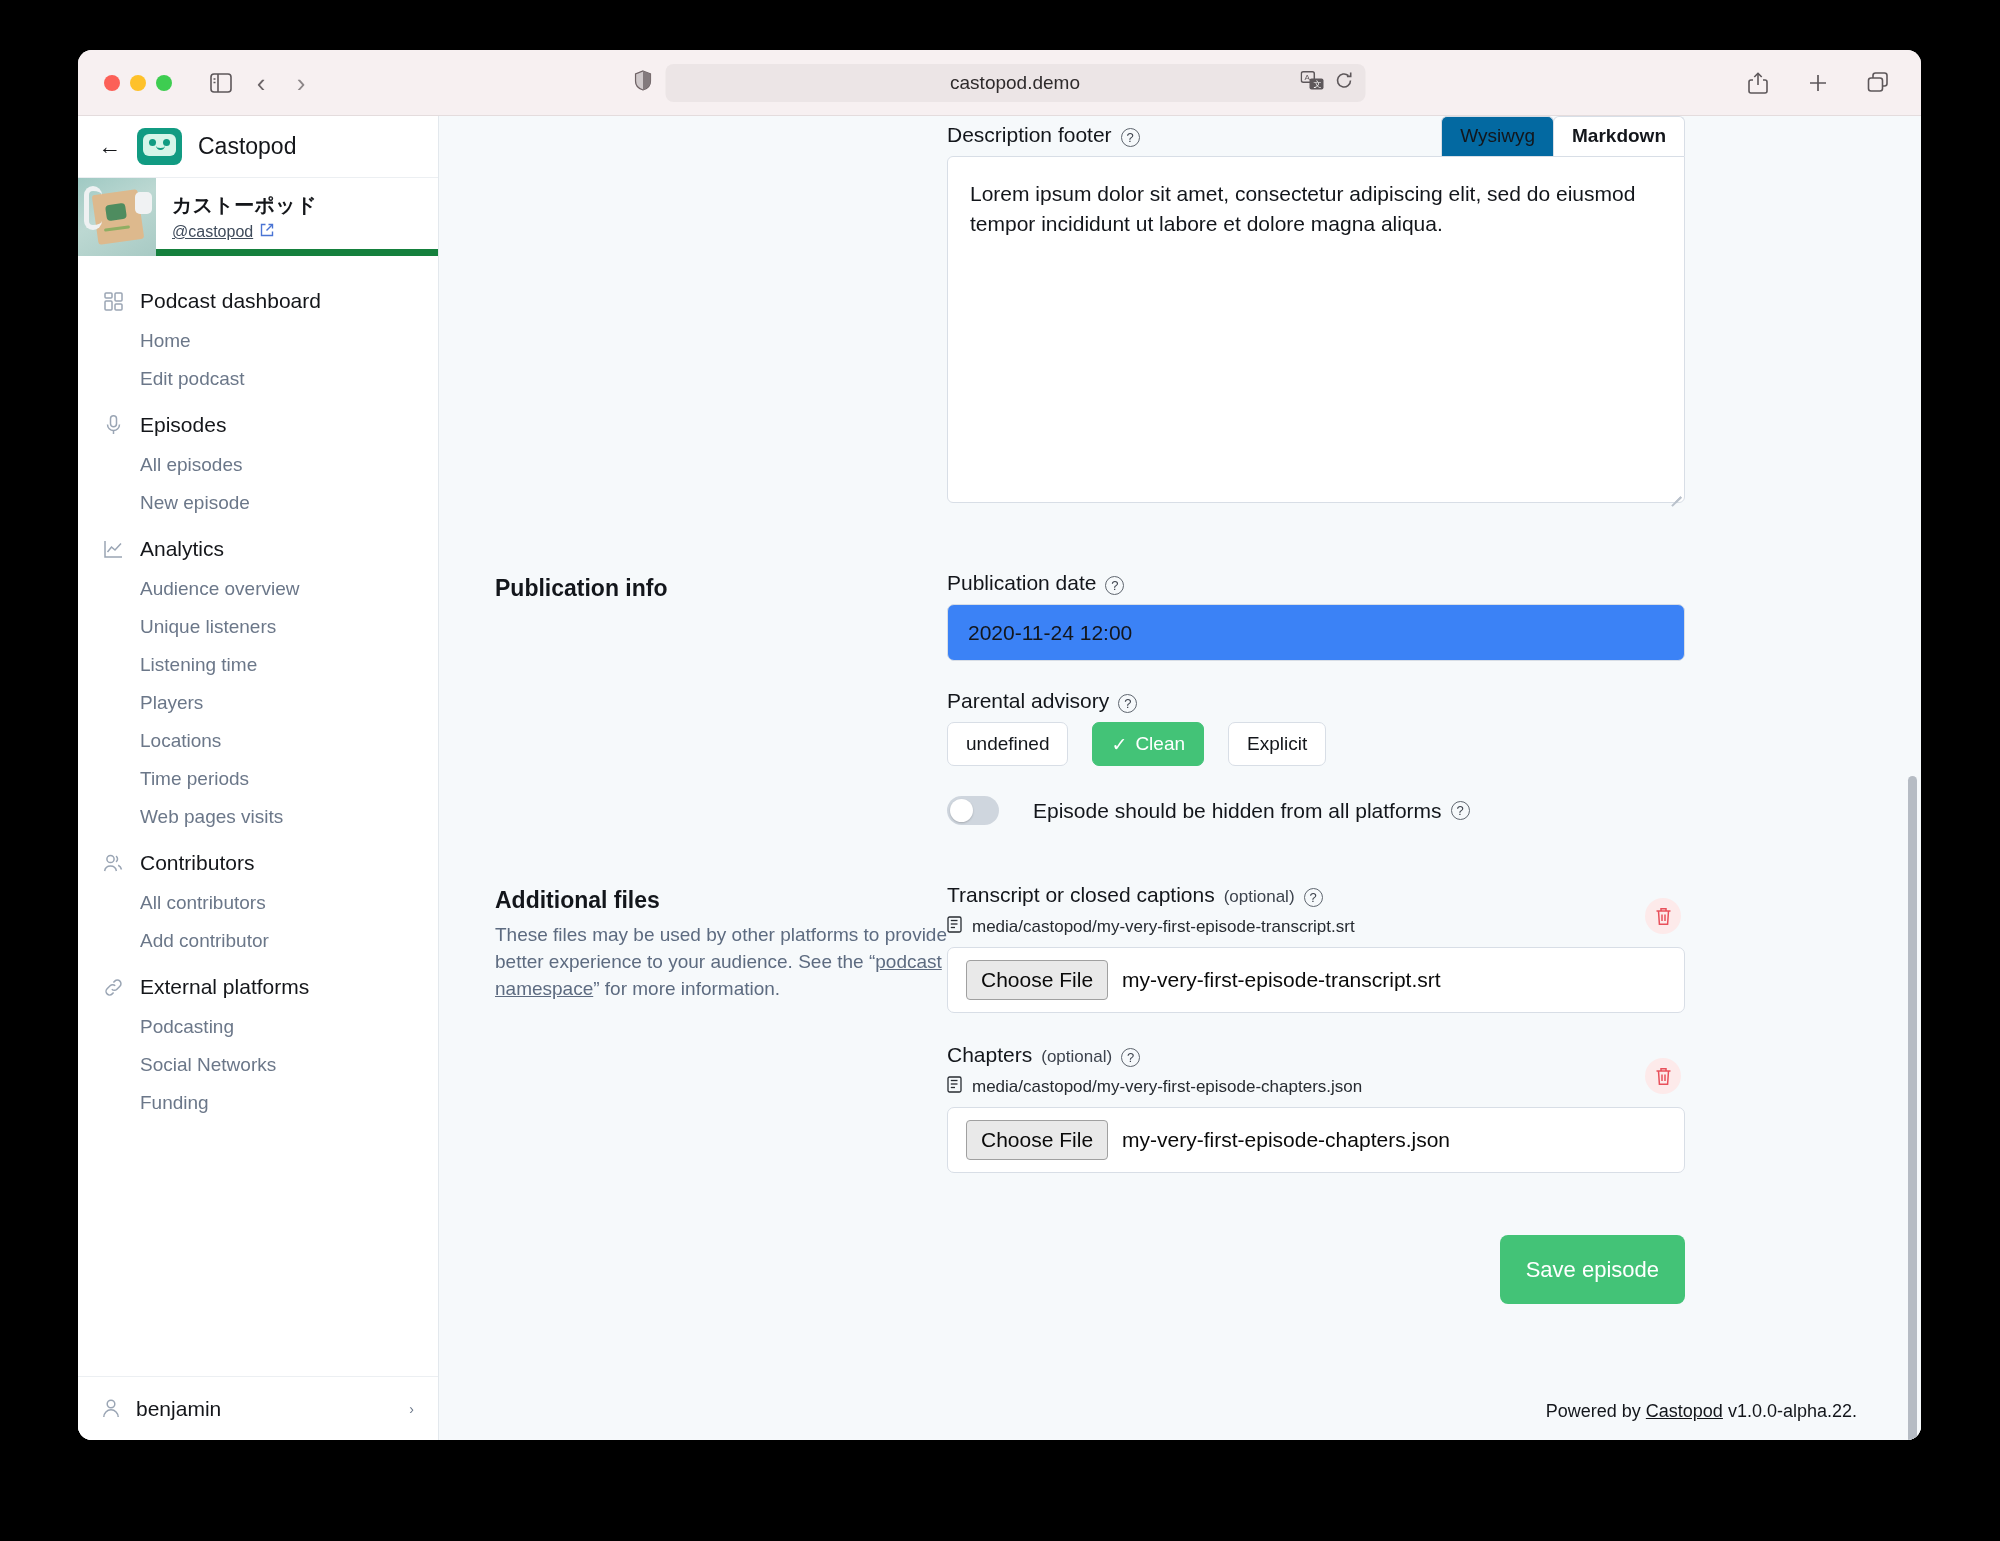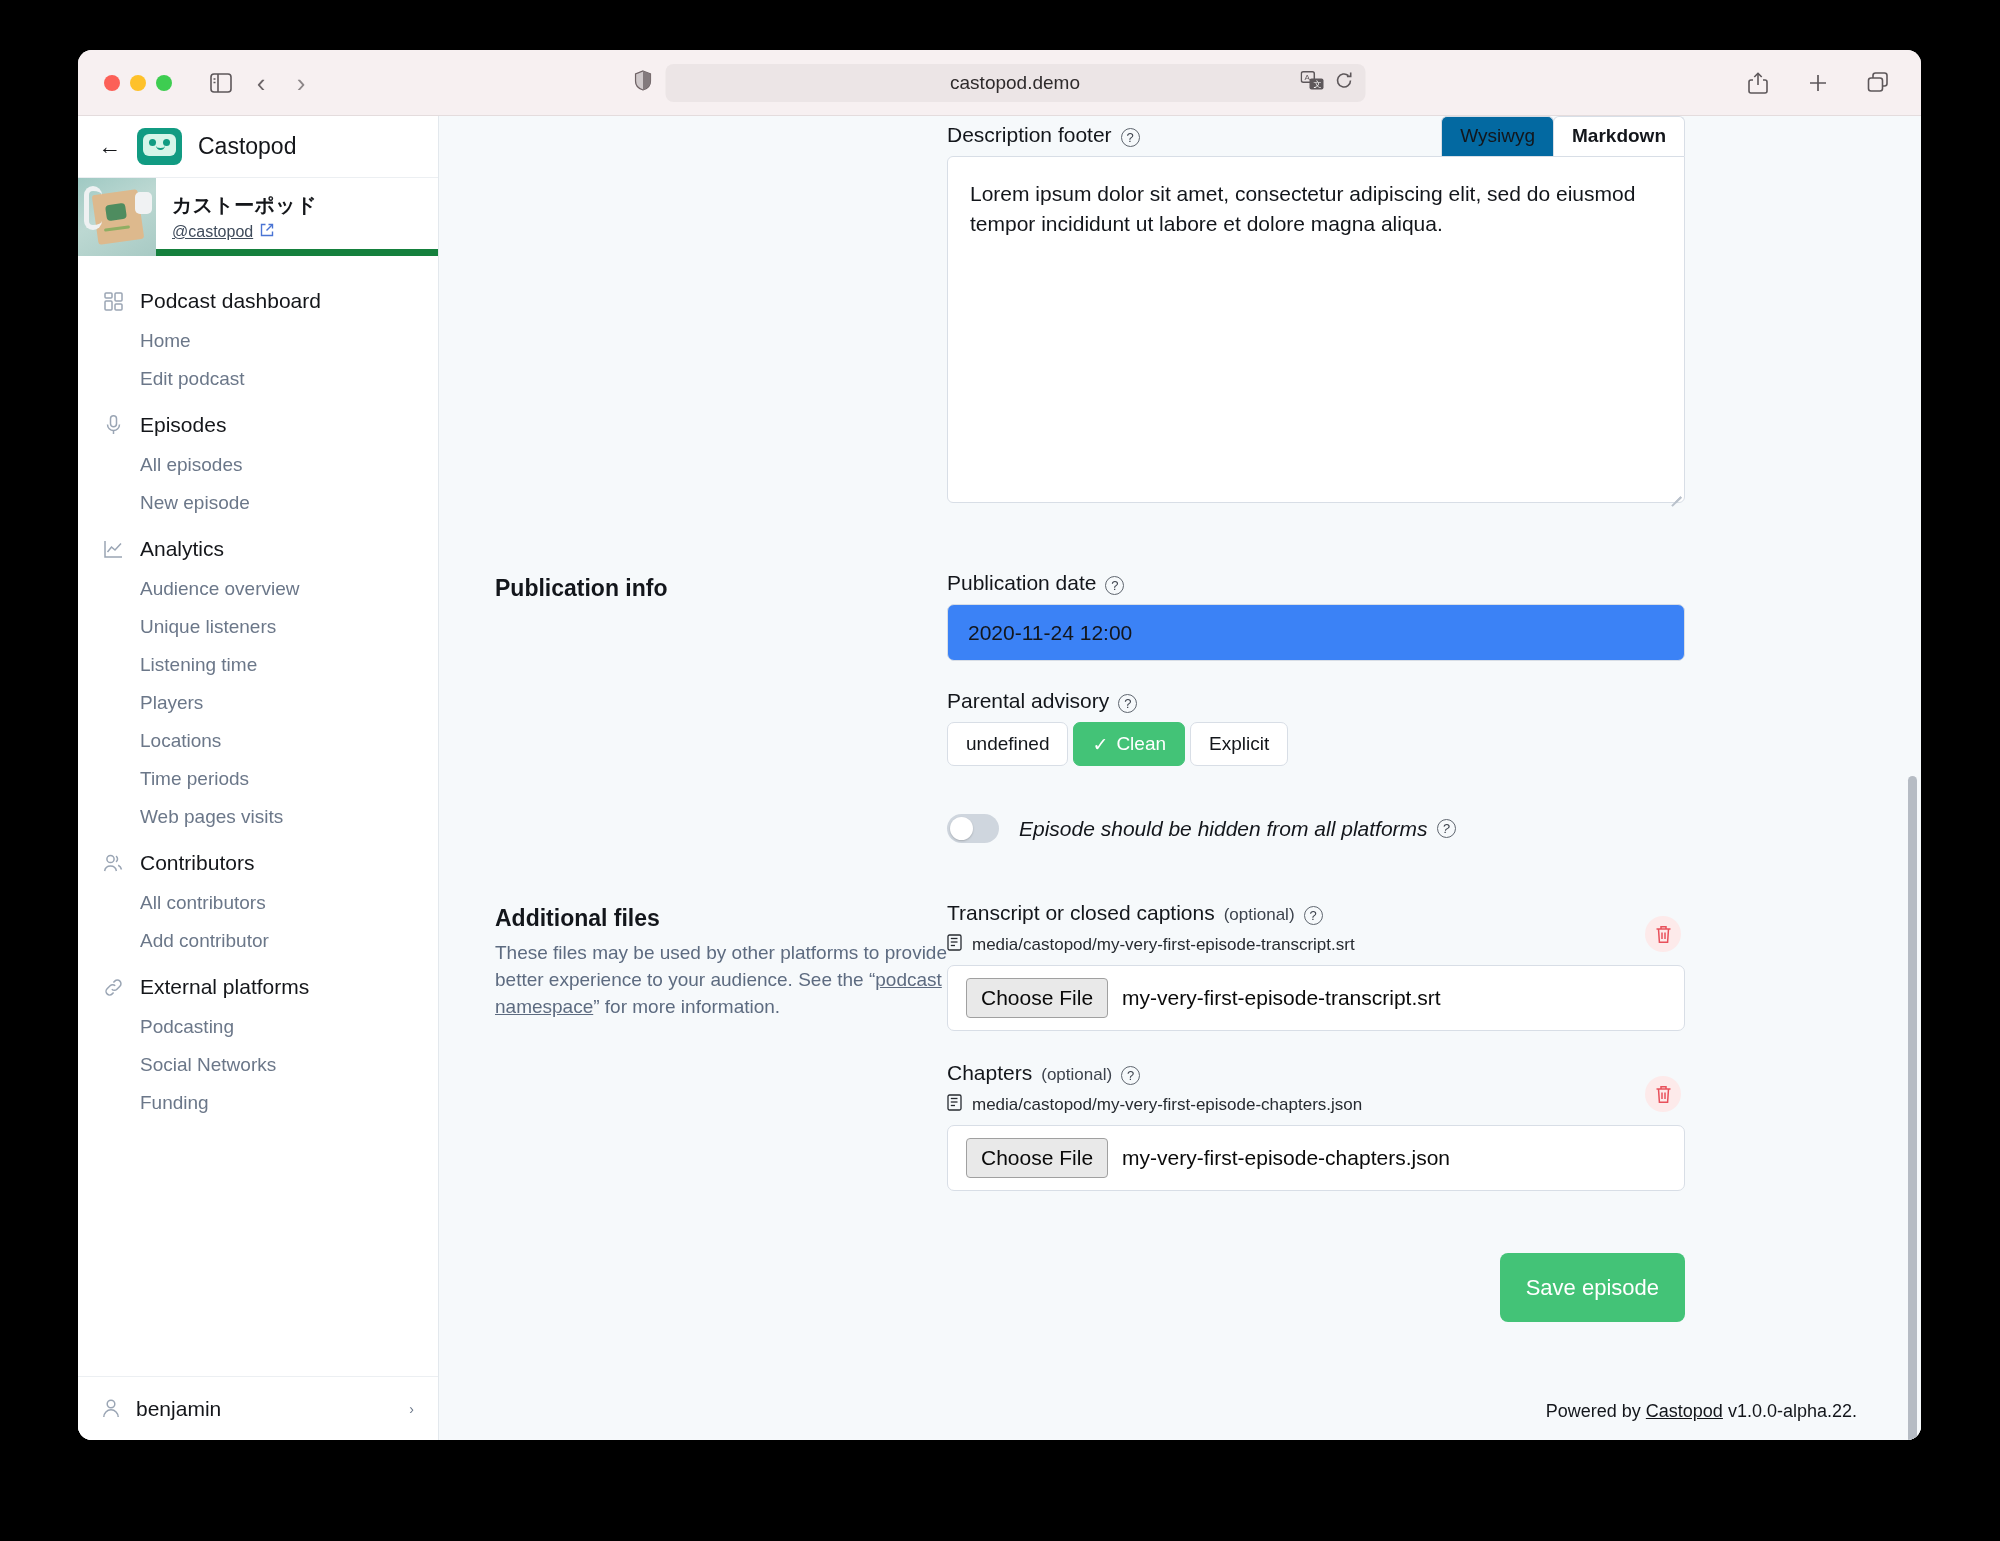--- a/index.html
+++ b/index.html
@@ -253,34 +253,34 @@
   .input {
     width: 100%; height: 57px;
     background: #3b82f6;
     border: 1px solid #d8dee6;
     border-radius: 7px;
     display: flex; align-items: center;
     padding: 0 20px;
     font-size: 21px; color: #13161b;
   }
 
-  .seg { display: flex; gap: 5px; }
+  .seg { display: flex; gap: 24px; }
   .seg-btn {
     height: 44px; padding: 0 18px;
     border: 1px solid #d8dee6;
     background: #fff; color: #13161b;
     border-radius: 7px;
     font-size: 19px;
     display: inline-flex; align-items: center; gap: 8px;
   }
   .seg-btn.on {
     background: #43c377; border-color: #43c377; color: #fff;
   }
 
-  .toggle-row { display: flex; align-items: center; gap: 20px; margin-top: 48px; font-style: italic; }
+  .toggle-row { display: flex; align-items: center; gap: 34px; margin-top: 30px; }
   .switch {
     width: 52px; height: 29px; border-radius: 15px;
     background: #cfd6de; position: relative; flex: 0 0 52px;
   }
   .switch .knob {
     position: absolute; left: 3px; top: 3px;
     width: 23px; height: 23px; border-radius: 50%;
     background: #fff; box-shadow: 0 1px 2px rgba(0,0,0,.2);
   }
   .toggle-label { font-size: 21px; color: #13161b; display: flex; align-items: center; gap: 9px; }

